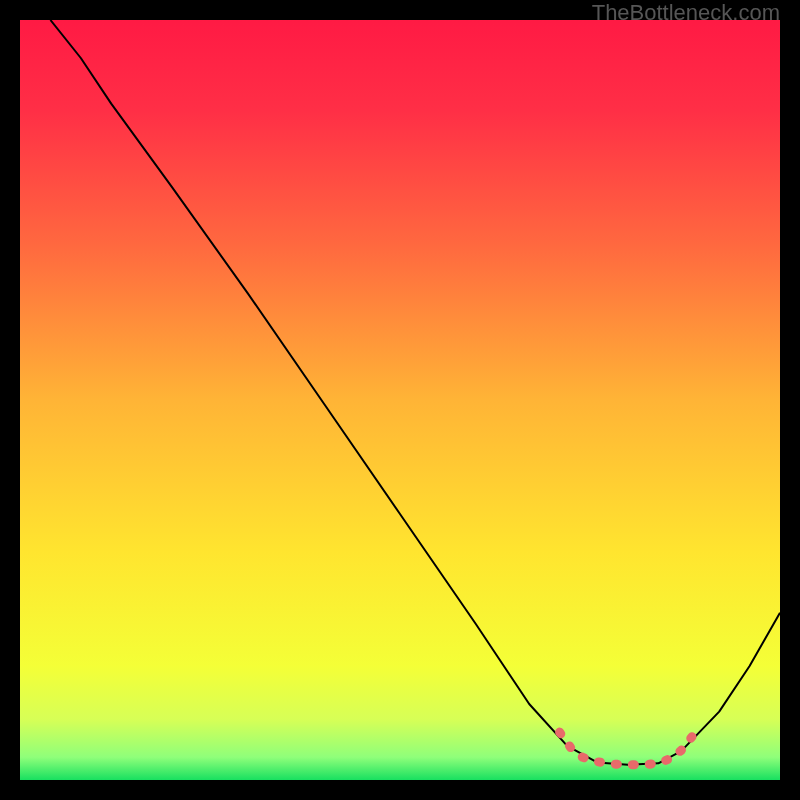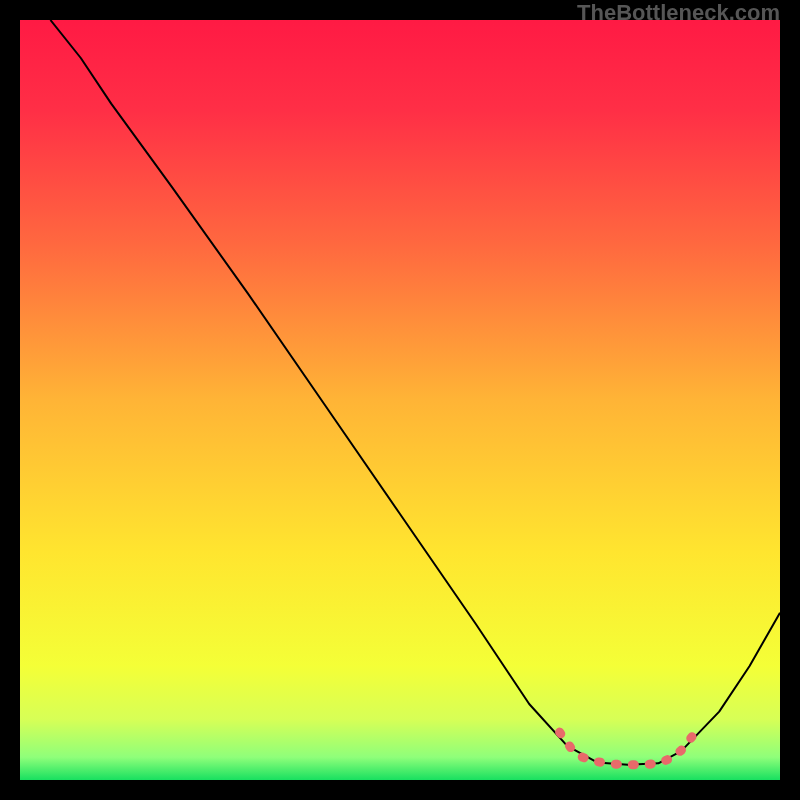--- a/index.html
+++ b/index.html
@@ -24,21 +24,21 @@
     top: 20px;
     width: 760px;
     height: 760px;
   }
   .watermark {
     position: absolute;
     top: 0;
     right: 20px;
     font-family: Arial, Helvetica, sans-serif;
     font-size: 22px;
-    font-weight: 700;
+    font-weight: 400;
     color: #565656;
     letter-spacing: 0px;
     user-select: none;
   }
 </style>
 </head>
 <body>
 
 <div class="frame">
   <div class="watermark">TheBottleneck.com</div>

